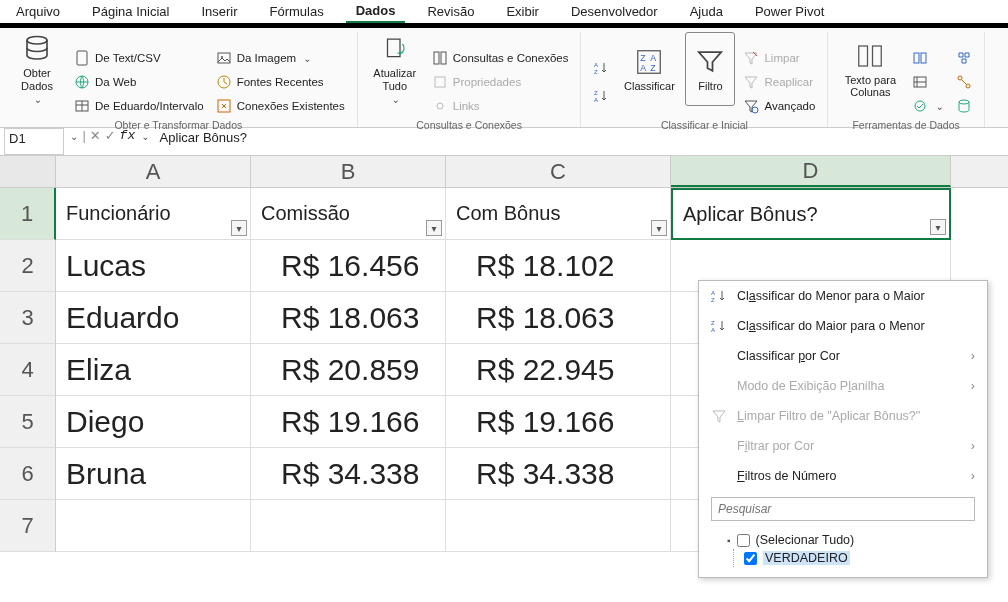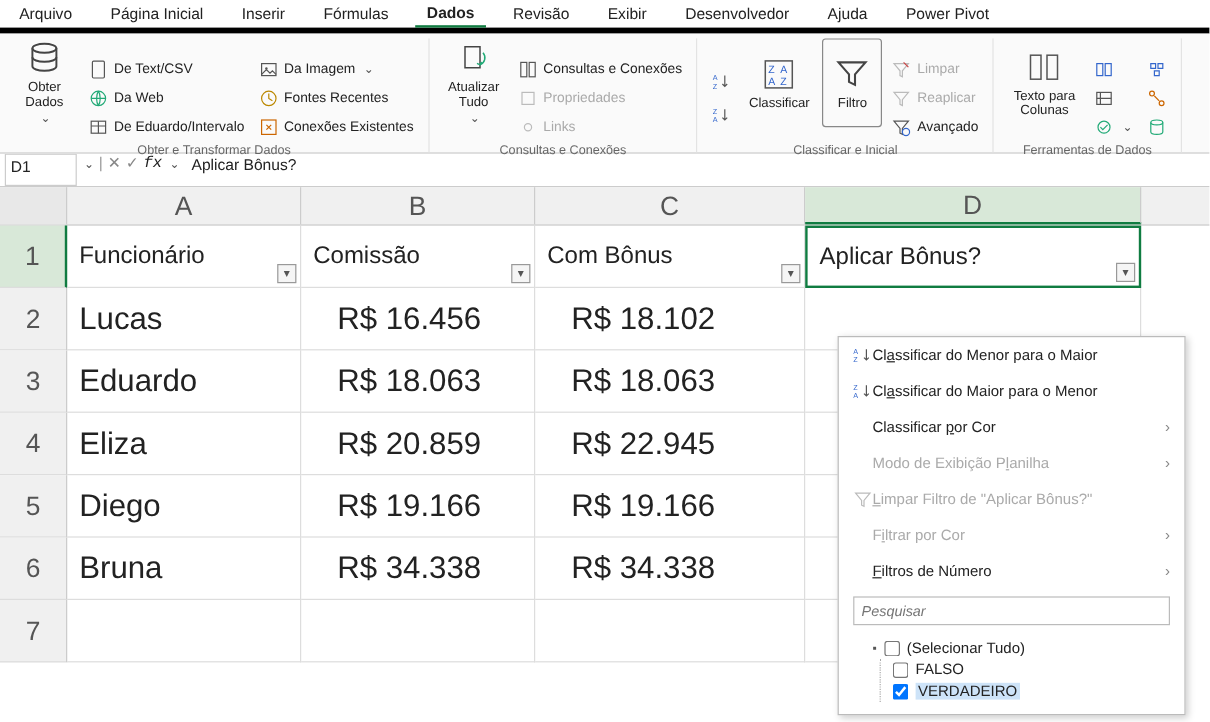--- a/index.html
+++ b/index.html
@@ -38,30 +38,30 @@
 .colhdr { display: flex; border-bottom: 1px solid #ccc; height: 32px; background: #f0f0f0; }
 .rowhdr-space { width: 56px; border-right: 1px solid #ccc; background: #e8e8e8; }
 .ch { display: flex; align-items: center; justify-content: center; border-right: 1px solid #ccc; font-size: 22px; color: #555; }
 .ch.sel { background: #d8e8d8; border-bottom: 2px solid #107c41; }
 .colA { width: 195px; } .colB { width: 195px; } .colC { width: 225px; } .colD { width: 280px; }
 
 
 .row { display: flex; height: 52px; }
 .rh { width: 56px; display: flex; align-items: center; justify-content: center; background: #f0f0f0; border-right: 1px solid #ccc; border-bottom: 1px solid #ddd; font-size: 22px; color: #555; }
 .rh.sel { background: #d8e8d8; border-right: 2px solid #107c41; }
-.cell { border-right: 1px solid #ddd; border-bottom: 1px solid #ddd; padding: 6px 10px; font-size: 26px; position: relative; display: flex; align-items: center; }
+.cell { border-right: 1px solid #ddd; border-bottom: 1px solid #ddd; padding: 6px 10px; font-size: 30px; position: relative; display: flex; align-items: center; }
 .cell.hdrcell { font-size: 20px; }
 .cell.sel { border: 2px solid #107c41 !important; }
 .filter-toggle { position: absolute; right: 3px; bottom: 3px; width: 16px; height: 16px; border: 1px solid #999; background: #f5f5f5; display: flex; align-items: center; justify-content: center; font-size: 10px; color: #555; cursor: pointer; }
 .filter-toggle::before { content: "▾"; }
 .rightish { justify-content: flex-start; padding-left: 30px; }
 
 
 .filter-menu { position: absolute; left: 698px; top: 280px; width: 290px; background: #fff; border: 1px solid #bbb; box-shadow: 2px 2px 6px rgba(0,0,0,0.2); z-index: 50; font-size: 12.5px; }
-.fm-item { display: flex; align-items: center; padding: 7px 12px; cursor: pointer; }
+.fm-item { display: flex; align-items: center; gap: 10px; padding: 7px 12px; cursor: pointer; }
 .fm-item.disabled { color: #aaa; cursor: default; }
 .fm-item .arrow { margin-left: auto; color: #888; }
 .fm-icon { width: 16px; height: 16px; display: inline-flex; align-items: center; justify-content: center; }
 .fm-search { width: calc(100% - 24px); margin: 6px 12px; padding: 4px 6px; border: 1px solid #bbb; font-size: 12px; color: #888; font-style: italic; }
 .fm-tree { padding: 4px 16px 10px 28px; }
 .fm-check { display: flex; align-items: center; gap: 6px; padding: 2px 0; font-size: 12.5px; }
 .fm-check input { width: 13px; height: 13px; }
 .tree-line { border-left: 1px dotted #aaa; margin-left: 6px; padding-left: 10px; }
 u.accel { text-decoration: underline; }
 </style>
@@ -481,22 +481,18 @@
   </div>
   <input class="fm-search" placeholder="Pesquisar" style="">
   <div class="fm-tree">
     <div class="fm-check">
         <span style="font-size:10px;color:#555">▪</span>
         <input type="checkbox" style="">
         <span>(Selecionar Tudo)</span>
       </div>
     <div class="tree-line">
       <div class="fm-check">
-          <input type="checkbox" style="">
-          <span>FALSO</span>
-        </div>
-      <div class="fm-check">
           <input type="checkbox" checked="" style="">
           <span style="background:#cde3f8;padding:0 2px">VERDADEIRO</span>
         </div>
     </div>
   </div>
 </div>
 
 </body></html>

